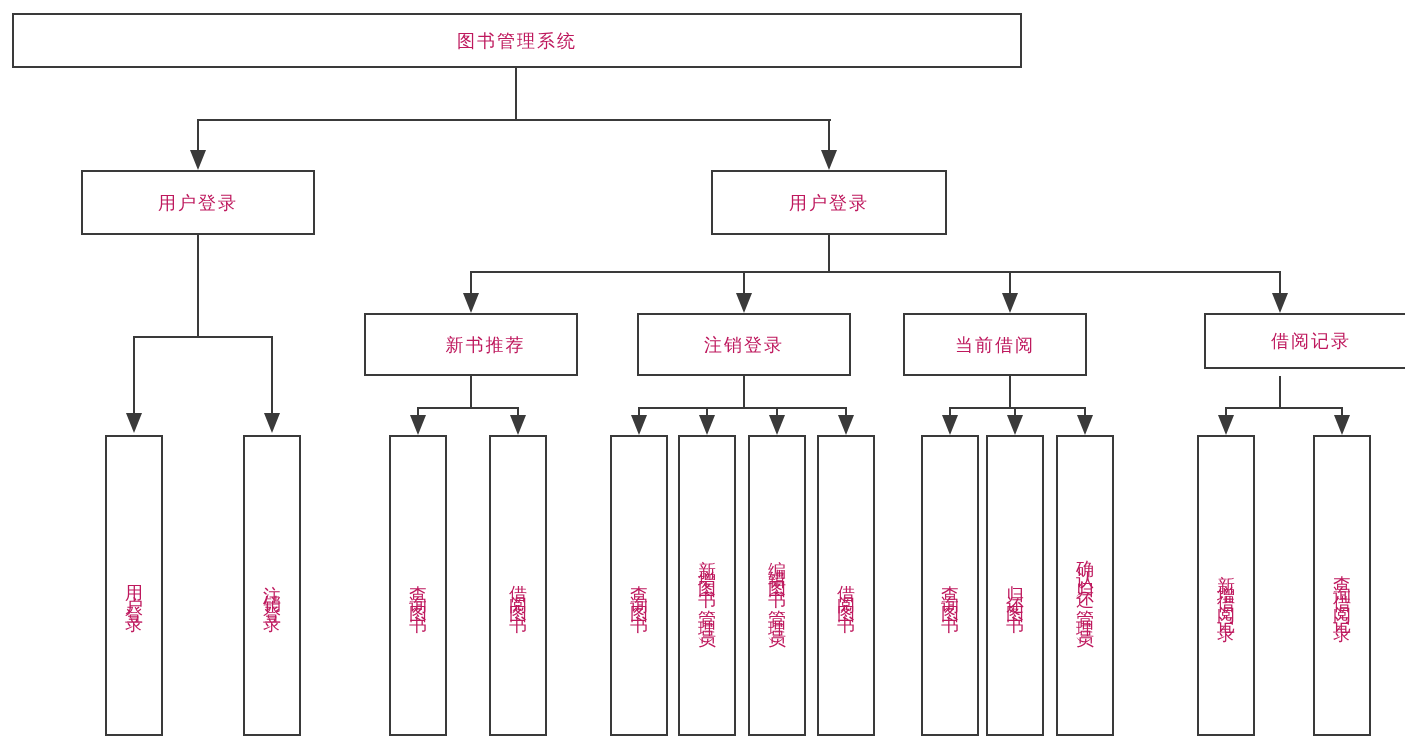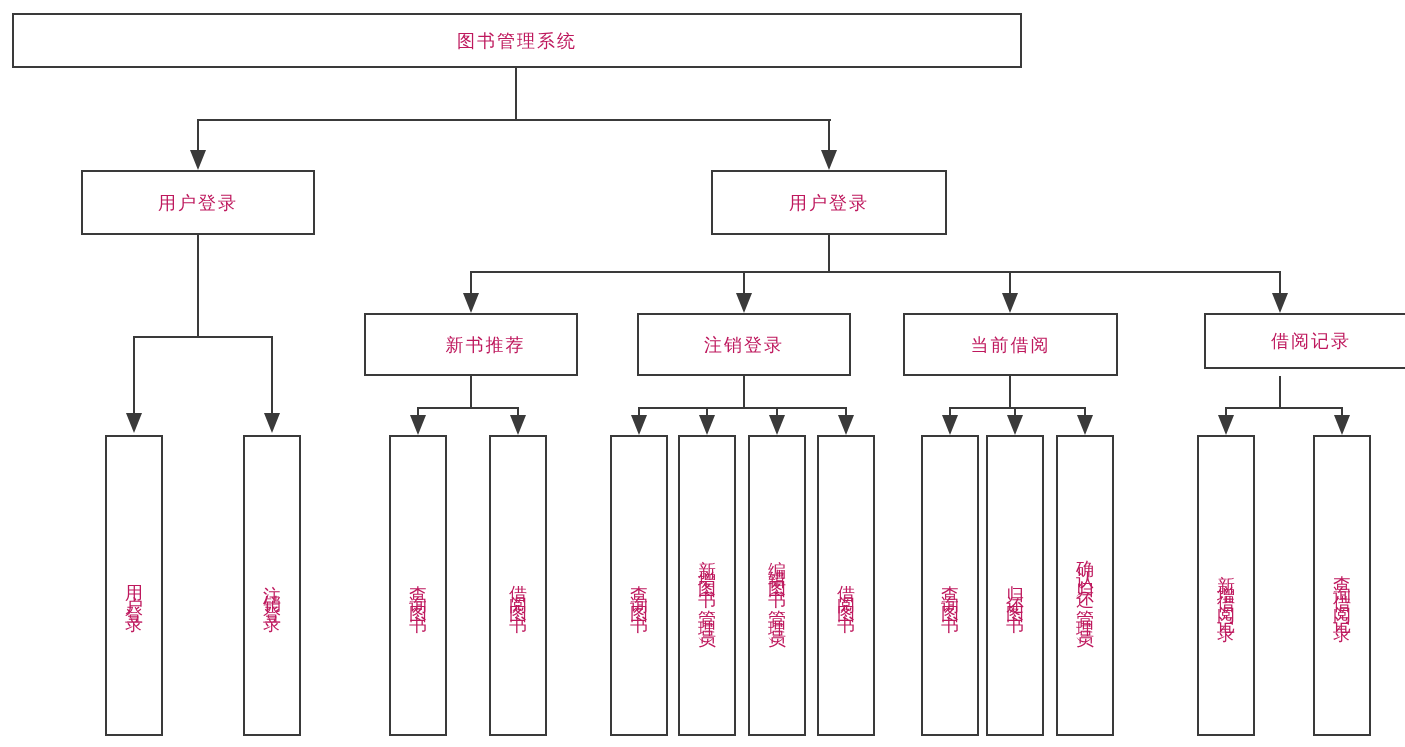--- a/index.html
+++ b/index.html
@@ -59,21 +59,21 @@
   <div class="arrow" style="left:463px;top:293px;"></div>
   <div class="vl" style="left:743px;top:271px;height:24px;"></div>
   <div class="arrow" style="left:736px;top:293px;"></div>
   <div class="vl" style="left:1009px;top:271px;height:24px;"></div>
   <div class="arrow" style="left:1002px;top:293px;"></div>
   <div class="vl" style="left:1279px;top:271px;height:24px;"></div>
   <div class="arrow" style="left:1272px;top:293px;"></div>
 
   <div class="box" style="left:364px;top:313px;width:214px;height:63px;padding-left:29px;">新书推荐</div>
   <div class="box" style="left:637px;top:313px;width:214px;height:63px;">注销登录</div>
-  <div class="box" style="left:903px;top:313px;width:215px;height:63px;">当前借阅</div>
+  <div class="box" style="left:903px;top:313px;width:184px;height:63px;">当前借阅</div>
   <div class="box" style="left:1204px;top:313px;width:214px;height:56px;">借阅记录</div>
 
   <div class="vl" style="left:470px;top:376px;height:33px;"></div>
   <div class="hl" style="left:417px;top:407px;width:102px;"></div>
   <div class="vl" style="left:417px;top:407px;height:10px;"></div>
   <div class="arrow" style="left:410px;top:415px;"></div>
   <div class="vl" style="left:517px;top:407px;height:10px;"></div>
   <div class="arrow" style="left:510px;top:415px;"></div>
 
   <div class="vl" style="left:743px;top:376px;height:33px;"></div>

